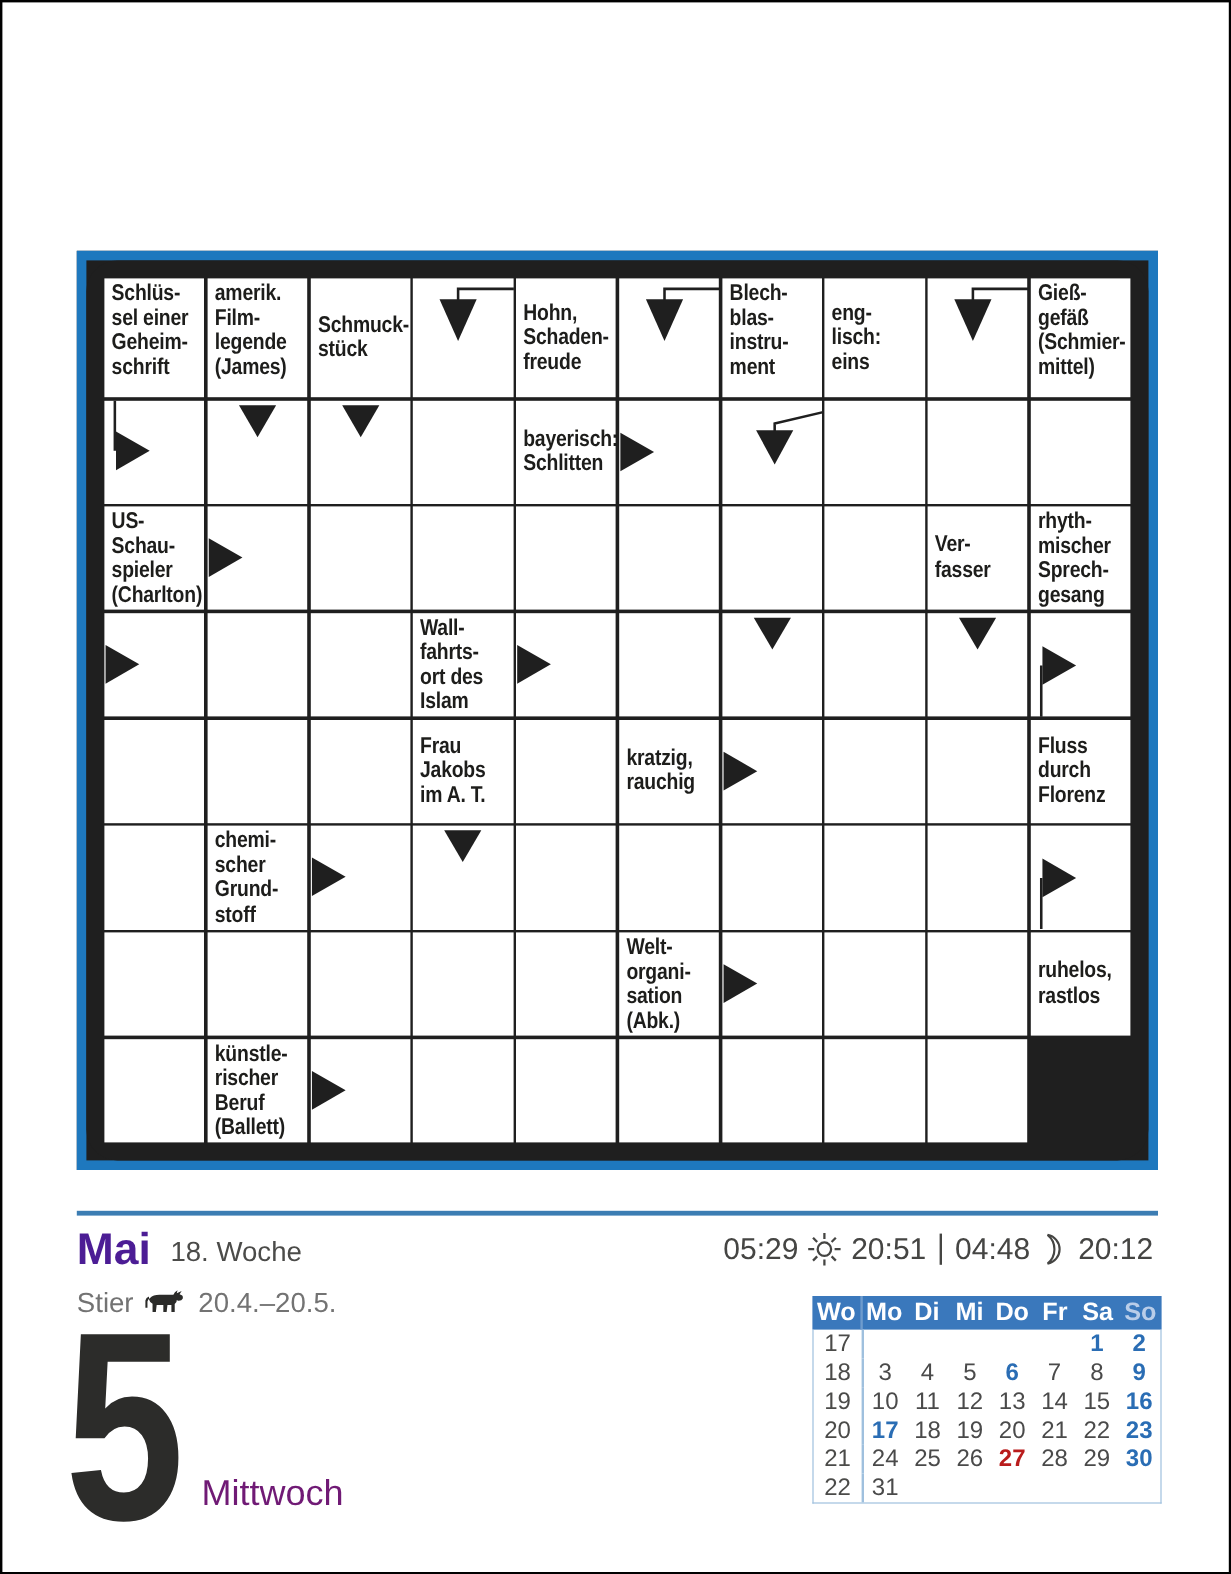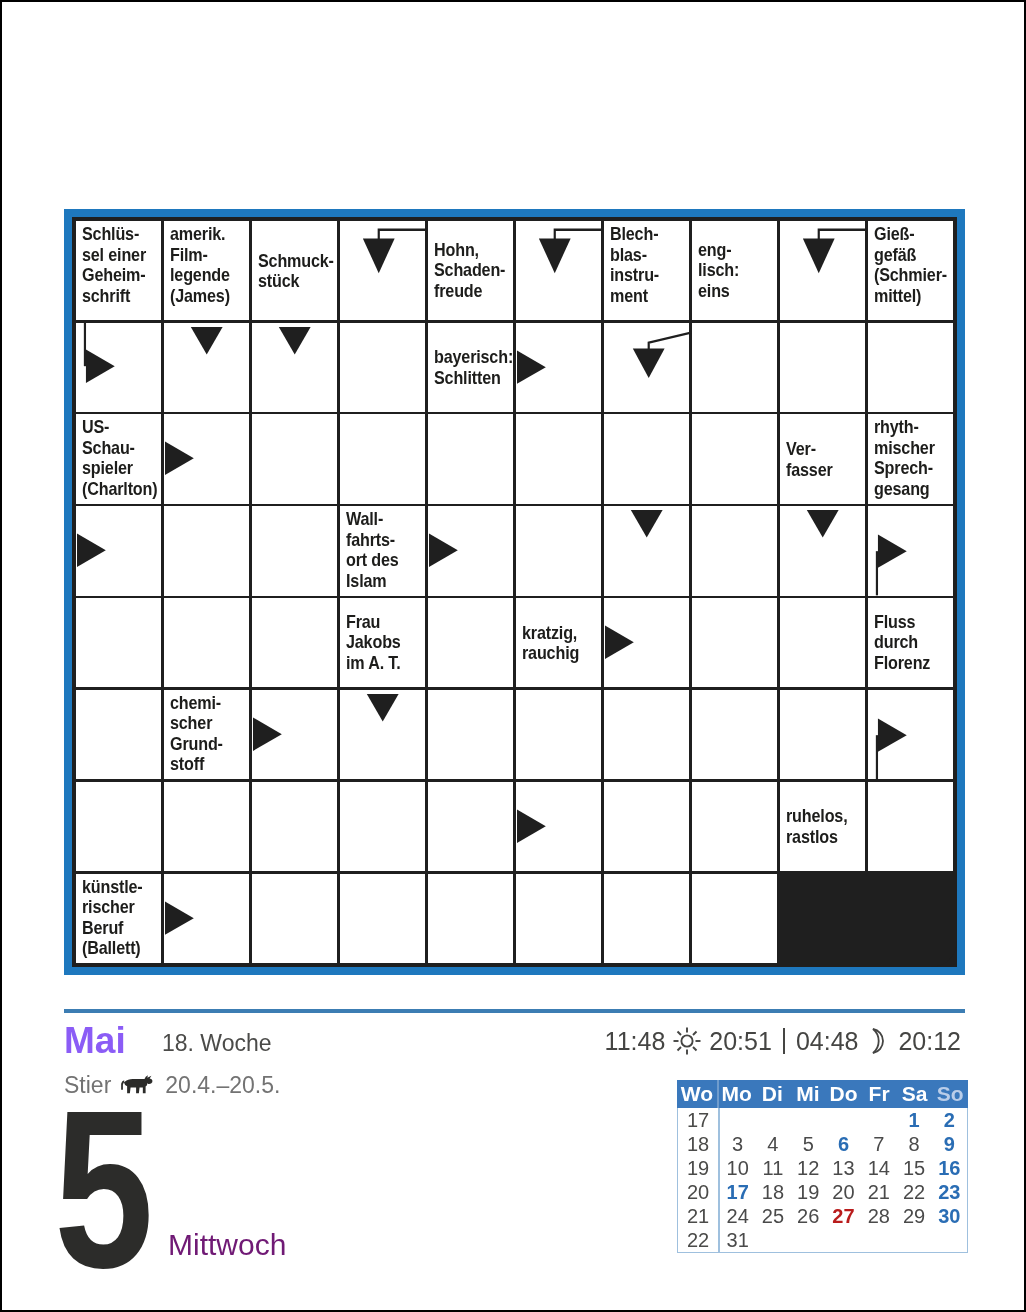--- a/index.html
+++ b/index.html
@@ -1,30 +1,30 @@
 <!DOCTYPE html>
 <html><head>
 <meta charset="utf-8">
 <style>
   html,body{margin:0;padding:0;background:#888;}
   .page{position:relative;width:1026px;height:1312px;background:#fff;border:2px solid #000;box-sizing:border-box;overflow:hidden;font-family:"Liberation Sans",sans-serif;}
   
   .xw{position:absolute;left:62px;top:207px;width:901px;height:766px;box-sizing:border-box;border:8px solid #1e78be;background:#1f1f1f;}
-  .xw-grid{display:grid;width:100%;height:100%;box-sizing:border-box;padding:4px;gap:2.5px;
+  .xw-grid{display:grid;width:100%;height:100%;box-sizing:border-box;padding:15px;gap:2.5px;
            grid-template-columns:repeat(10,1fr);grid-template-rows:99px repeat(7,1fr);background:#1f1f1f;border-radius:26px;}
   .cell{position:relative;background:#fff;overflow:visible;}
   .clue{position:absolute;left:6px;top:0;width:118%;transform:scaleX(.85);transform-origin:left top;
         font-weight:bold;font-size:19px;line-height:20.5px;letter-spacing:-.2px;color:#1d1d1b;white-space:pre-line;}
   .clue.top{top:3px;}
   .clue.mid{position:absolute;top:50%;transform:translateY(-50%) scaleX(.85);}
   .arrow-svg{position:absolute;left:0;top:0;width:100%;height:100%;overflow:visible;}
   
   .rule{position:absolute;left:62px;top:1007px;width:901px;height:4px;background:#3c7db3;}
-  .month{position:absolute;left:62px;top:1018px;font-size:37px;font-weight:bold;color:#8b5cf6;}
-  .weekno{position:absolute;left:140px;top:1028px;font-size:23px;color:#4b4b49;margin-left:20px;}
+  .month{position:absolute;left:62px;top:1018px;font-size:37px;font-weight:bold;color:#4c1d95;}
+  .weekno{position:absolute;left:140px;top:1028px;font-size:23px;color:#4b4b49;}
   .times{position:absolute;right:63px;top:1024px;display:flex;align-items:center;gap:7px;font-size:25px;color:#454543;}
   .tsep{width:2px;height:26px;background:#454543;margin:0 4px;}
   .zodiac{position:absolute;left:62px;top:1070px;display:flex;align-items:center;gap:8px;font-size:23px;color:#737373;}
   .daynum{position:absolute;left:52px;top:1059px;font-size:224px;line-height:normal;font-weight:bold;color:#2c2c2a;transform:scaleX(.8);transform-origin:left top;}
   .dayname{position:absolute;left:166px;top:1226px;font-size:30px;color:#701a75;}
   
   .mcal{position:absolute;left:675px;top:1078px;width:291px;}
   .mcal-head{display:grid;grid-template-columns:42px repeat(7,1fr);height:28px;background:#3a78bc;align-items:center;}
   .mcal-head .hcell{text-align:center;color:#fff;font-weight:bold;font-size:21px;}
   .mcal-head .hcell.muted{color:#b9cde9;}
@@ -249,20 +249,26 @@
             <polyline points="9,91 9,46" fill="none" stroke="#1f1f1f" stroke-width="2.2"></polyline>
             <polygon points="10,29 10,63 39,46" fill="#1f1f1f"></polygon>
           </svg>
         </div>
         <div class="cell"></div>
         <div class="cell"></div>
         <div class="cell"></div>
         <div class="cell"></div>
         <div class="cell"></div>
         <div class="cell">
+          <div class="clue top">Welt-
+organi-
+sation
+(Abk.)</div>
+        </div>
+        <div class="cell">
           <svg class="arrow-svg" viewBox="0 0 86 91" preserveAspectRatio="none">
             <polygon points="1,28 1,62 30,45" fill="#1f1f1f"></polygon>
           </svg>
         </div>
         <div class="cell"></div>
         <div class="cell"></div>
         <div class="cell">
           <div class="clue mid">ruhelos,
 rastlos</div>
         </div>
@@ -286,21 +292,21 @@
         <div class="cell"></div>
       </div>
   </div>
 
   <div class="rule"></div>
 
   <div class="month">Mai</div>
   <div class="weekno">18. Woche</div>
 
   <div class="times">
-    <span>11:48</span>
+    <span>05:29</span>
     <span style="display:inline-flex;">
       <svg width="30" height="30" viewBox="0 0 30 30" fill="none" stroke="#454543" stroke-width="1.9">
         <circle cx="15" cy="15" r="5.6"></circle>
         <line x1="15" y1="1.5" x2="15" y2="6.5"></line>
           <line x1="15" y1="23.5" x2="15" y2="28.5"></line>
         <line x1="1.5" y1="15" x2="6.5" y2="15"></line>
           <line x1="23.5" y1="15" x2="28.5" y2="15"></line>
         <line x1="5.5" y1="5.5" x2="9" y2="9"></line>
           <line x1="21" y1="21" x2="24.5" y2="24.5"></line>
         <line x1="24.5" y1="5.5" x2="21" y2="9"></line>

